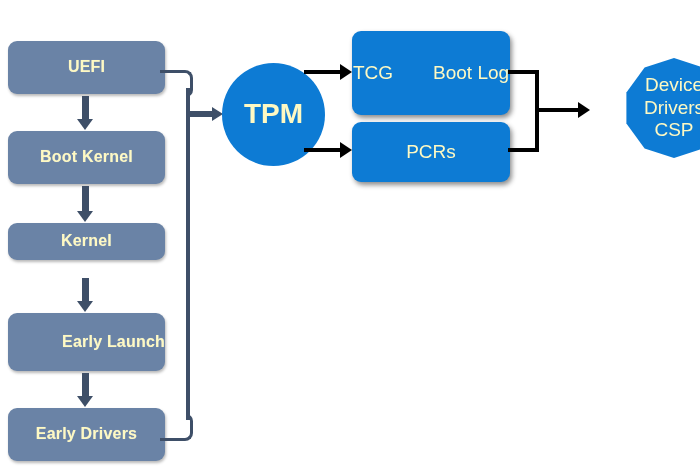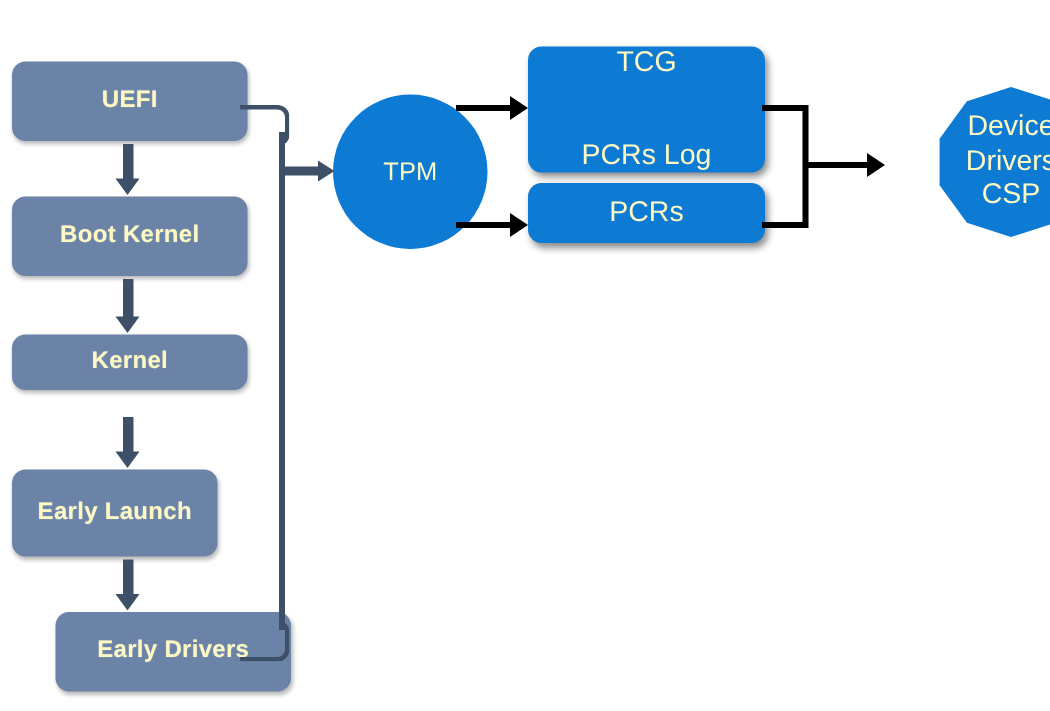--- a/index.html
+++ b/index.html
@@ -45,22 +45,22 @@
     border-radius:9px;
     font-size:19px;
     font-weight:normal;
     box-shadow:2px 3px 5px rgba(0,0,0,.45);
   }
 
   
   .circle-node{
     background:#0d7bd4;
     border-radius:50%;
-    font-size:17px;
-    font-weight:normal;
+    font-size:28px;
+    font-weight:bold;
   }
 
   
   .decagon-node{
     background:#0d7bd4;
     font-size:19px;
     font-weight:normal;
     clip-path:polygon(
       50% 0%, 79.4% 9.5%, 97.6% 34.5%, 97.6% 65.5%, 79.4% 90.5%,
       50% 100%, 20.6% 90.5%, 2.4% 65.5%, 2.4% 34.5%, 20.6% 9.5%);
@@ -111,25 +111,25 @@
   </div>
 
   <div class="node stage-box" style="left:8px;top:131px;width:157px;height:53px;">
     <span>Boot Kernel</span>
   </div>
 
   <div class="node stage-box" style="left:8px;top:223px;width:157px;height:37px;">
     <span>Kernel</span>
   </div>
 
-  <div class="node stage-box" style="left:8px;top:313px;width:137px;height:58px;flex-direction:column;">
+  <div class="node stage-box" style="left:8px;top:313px;width:157px;height:58px;flex-direction:column;align-items:flex-end;">
     <span>Early Launch</span>
   </div>
 
-  <div class="node stage-box" style="left:8px;top:408px;width:157px;height:53px;margin-left:29px;">
+  <div class="node stage-box" style="left:8px;top:408px;width:157px;height:53px;">
     <span>Early Drivers</span>
   </div>
 
   <div class="vline" style="left:82px;top:96px;width:7px;height:24px;"></div>
   <div class="arrow-down" style="left:77px;top:119px;"></div>
 
   <div class="vline" style="left:82px;top:186px;width:7px;height:26px;"></div>
   <div class="arrow-down" style="left:77px;top:211px;"></div>
 
   <div class="vline" style="left:82px;top:278px;width:7px;height:24px;"></div>
@@ -150,26 +150,26 @@
   <div class="node circle-node" style="left:222px;top:63px;width:103px;height:103px;">
     <span>TPM</span>
   </div>
 
   <div class="hline-dark" style="left:304px;top:70px;width:40px;height:4px;"></div>
   <div class="arrow-right-dark" style="left:340px;top:64px;"></div>
 
   <div class="hline-dark" style="left:304px;top:148px;width:40px;height:4px;"></div>
   <div class="arrow-right-dark" style="left:340px;top:142px;"></div>
 
-  <div class="node data-box" style="left:352px;top:31px;width:158px;height:84px;flex-direction:column;gap:40px;">
+  <div class="node data-box" style="left:352px;top:31px;width:158px;height:84px;flex-direction:row;gap:40px;">
     <span>TCG</span>
-    <span>PCRs Log</span>
+    <span>Boot Log</span>
   </div>
 
-  <div class="node data-box" style="left:352px;top:122px;width:158px;height:40px;">
+  <div class="node data-box" style="left:352px;top:122px;width:158px;height:60px;">
     <span>PCRs</span>
   </div>
 
   <div class="hline-dark" style="left:508px;top:70px;width:30px;height:4px;"></div>
 
   <div class="hline-dark" style="left:508px;top:148px;width:30px;height:4px;"></div>
 
   <div class="vline-dark" style="left:535px;top:70px;width:4px;height:82px;"></div>
 
   <div class="hline-dark" style="left:537px;top:108px;width:44px;height:4px;"></div>

